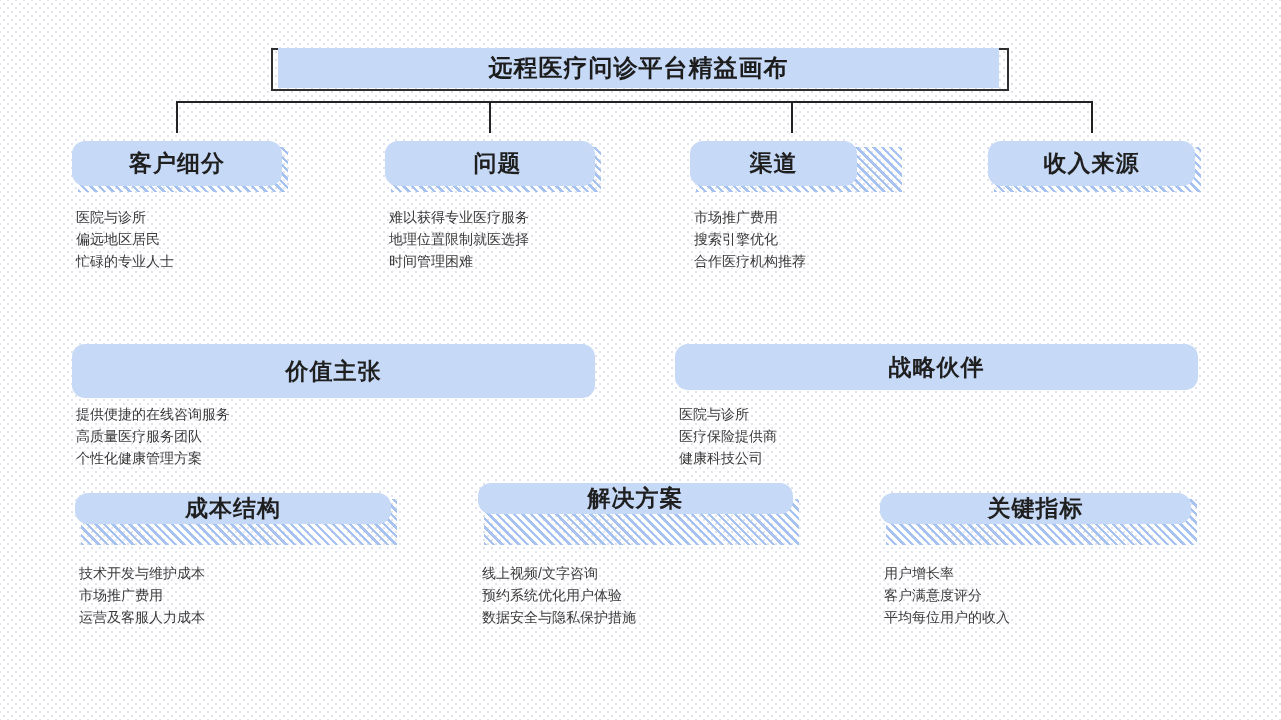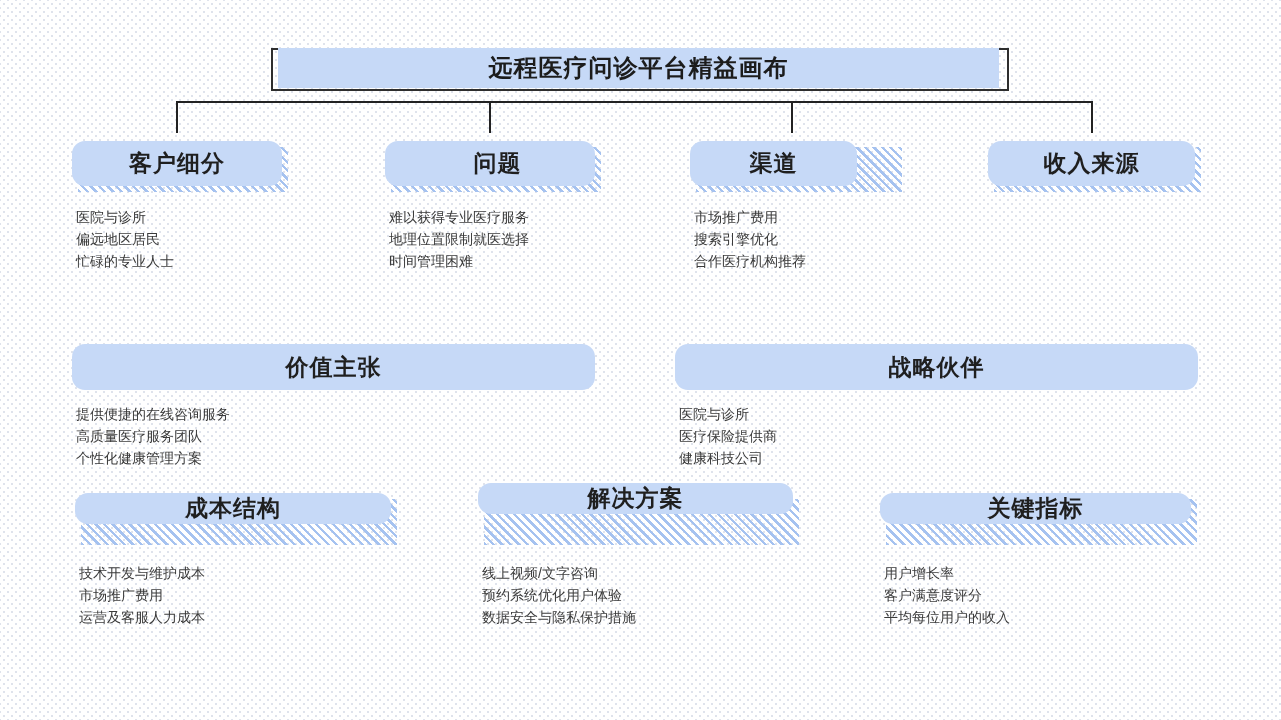--- a/index.html
+++ b/index.html
@@ -86,21 +86,21 @@
     <li>难以获得专业医疗服务</li>
     <li>地理位置限制就医选择</li>
     <li>时间管理困难</li>
   </ul>
   <ul class="list" style="left:694px;top:206px;">
     <li>市场推广费用</li>
     <li>搜索引擎优化</li>
     <li>合作医疗机构推荐</li>
   </ul>
 
-  <div class="hbox" style="left:72px;top:344px;width:523px;height:46px;">价值主张</div>
+  <div class="hbox" style="left:72px;top:344px;width:523px;height:54px;">价值主张</div>
   <div class="hbox" style="left:675px;top:344px;width:523px;height:46px;">战略伙伴</div>
 
   <ul class="list" style="left:76px;top:403px;">
     <li>提供便捷的在线咨询服务</li>
     <li>高质量医疗服务团队</li>
     <li>个性化健康管理方案</li>
   </ul>
   <ul class="list" style="left:679px;top:403px;">
     <li>医院与诊所</li>
     <li>医疗保险提供商</li>

